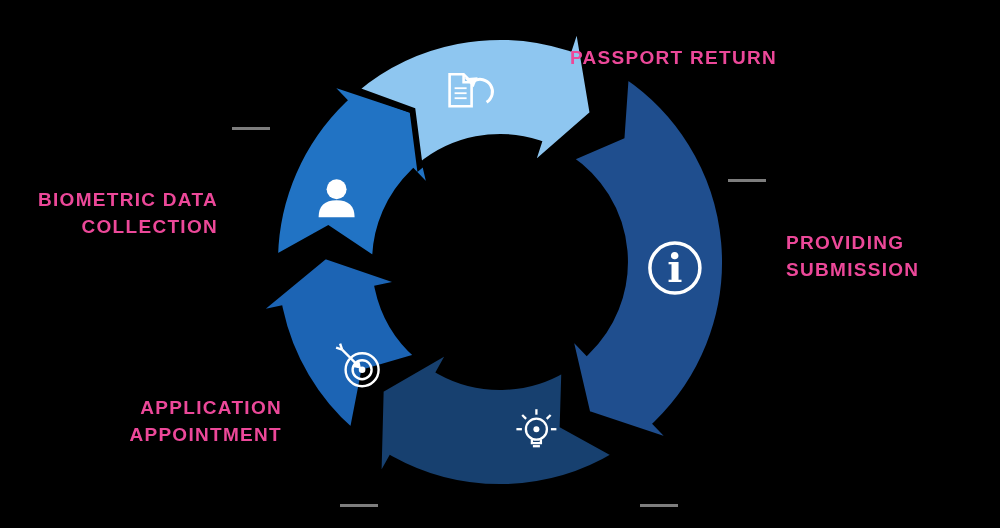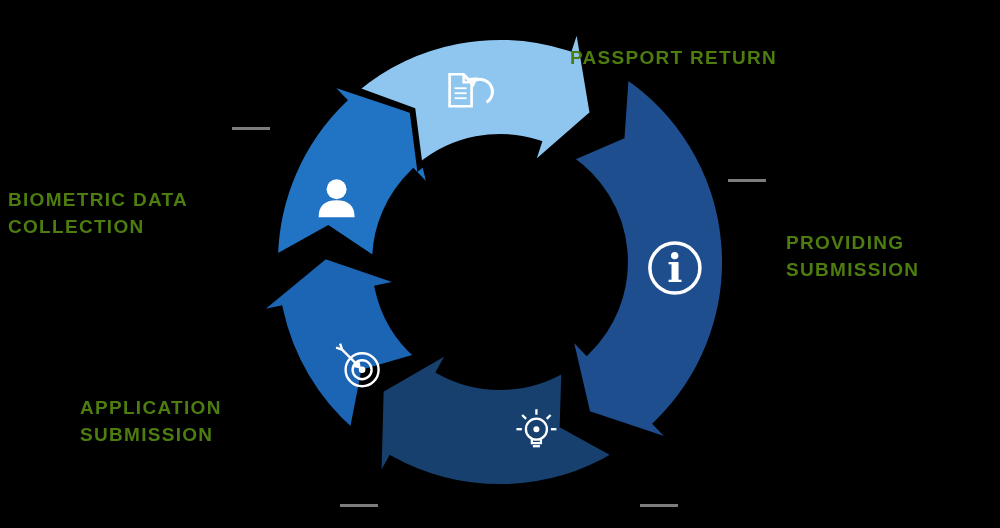--- a/index.html
+++ b/index.html
@@ -2,24 +2,24 @@
 <html><head>
 <meta charset="utf-8">
 <style>
   html,body{margin:0;padding:0;background:#000;}
   .stage{
     position:relative;width:1000px;height:528px;background:#000;overflow:hidden;
     font-family:"Liberation Sans",sans-serif;
   }
   .stage svg{position:absolute;left:0;top:0;}
   .label{
-    position:absolute;color:#4d7c0f;font-weight:bold;font-size:19px;
+    position:absolute;color:#ec4899;font-weight:bold;font-size:19px;
     letter-spacing:1.3px;line-height:27px;white-space:pre-line;
   }
-  .label.right{text-align:left;}
+  .label.right{text-align:right;}
   .dash{position:absolute;width:38px;height:3px;background:#7d7d7d;}
   #lbl-passport{left:570px;top:44px;}
   #lbl-providing{left:786px;top:229px;}
   #lbl-appointment{left:685px;top:410px;}
   #lbl-application{left:80px;top:394px;width:202px;}
   #lbl-biometric{left:8px;top:186px;width:210px;}
   #dash-1{left:232px;top:127px;}
   #dash-2{left:728px;top:179px;}
   #dash-3{left:340px;top:504px;}
   #dash-4{left:640px;top:504px;}
@@ -84,21 +84,21 @@
       </g>
     </svg>
 
   <div class="label" id="lbl-passport">PASSPORT RETURN</div>
 
   <div class="label" id="lbl-providing">PROVIDING
 SUBMISSION</div>
 
 
   <div class="label right" id="lbl-application">APPLICATION
-SUBMISSION</div>
+APPOINTMENT</div>
 
   <div class="label right" id="lbl-biometric">BIOMETRIC DATA
 COLLECTION</div>
 
   <div class="dash" id="dash-1"></div>
   <div class="dash" id="dash-2"></div>
   <div class="dash" id="dash-3"></div>
   <div class="dash" id="dash-4"></div>
 </div>
 

